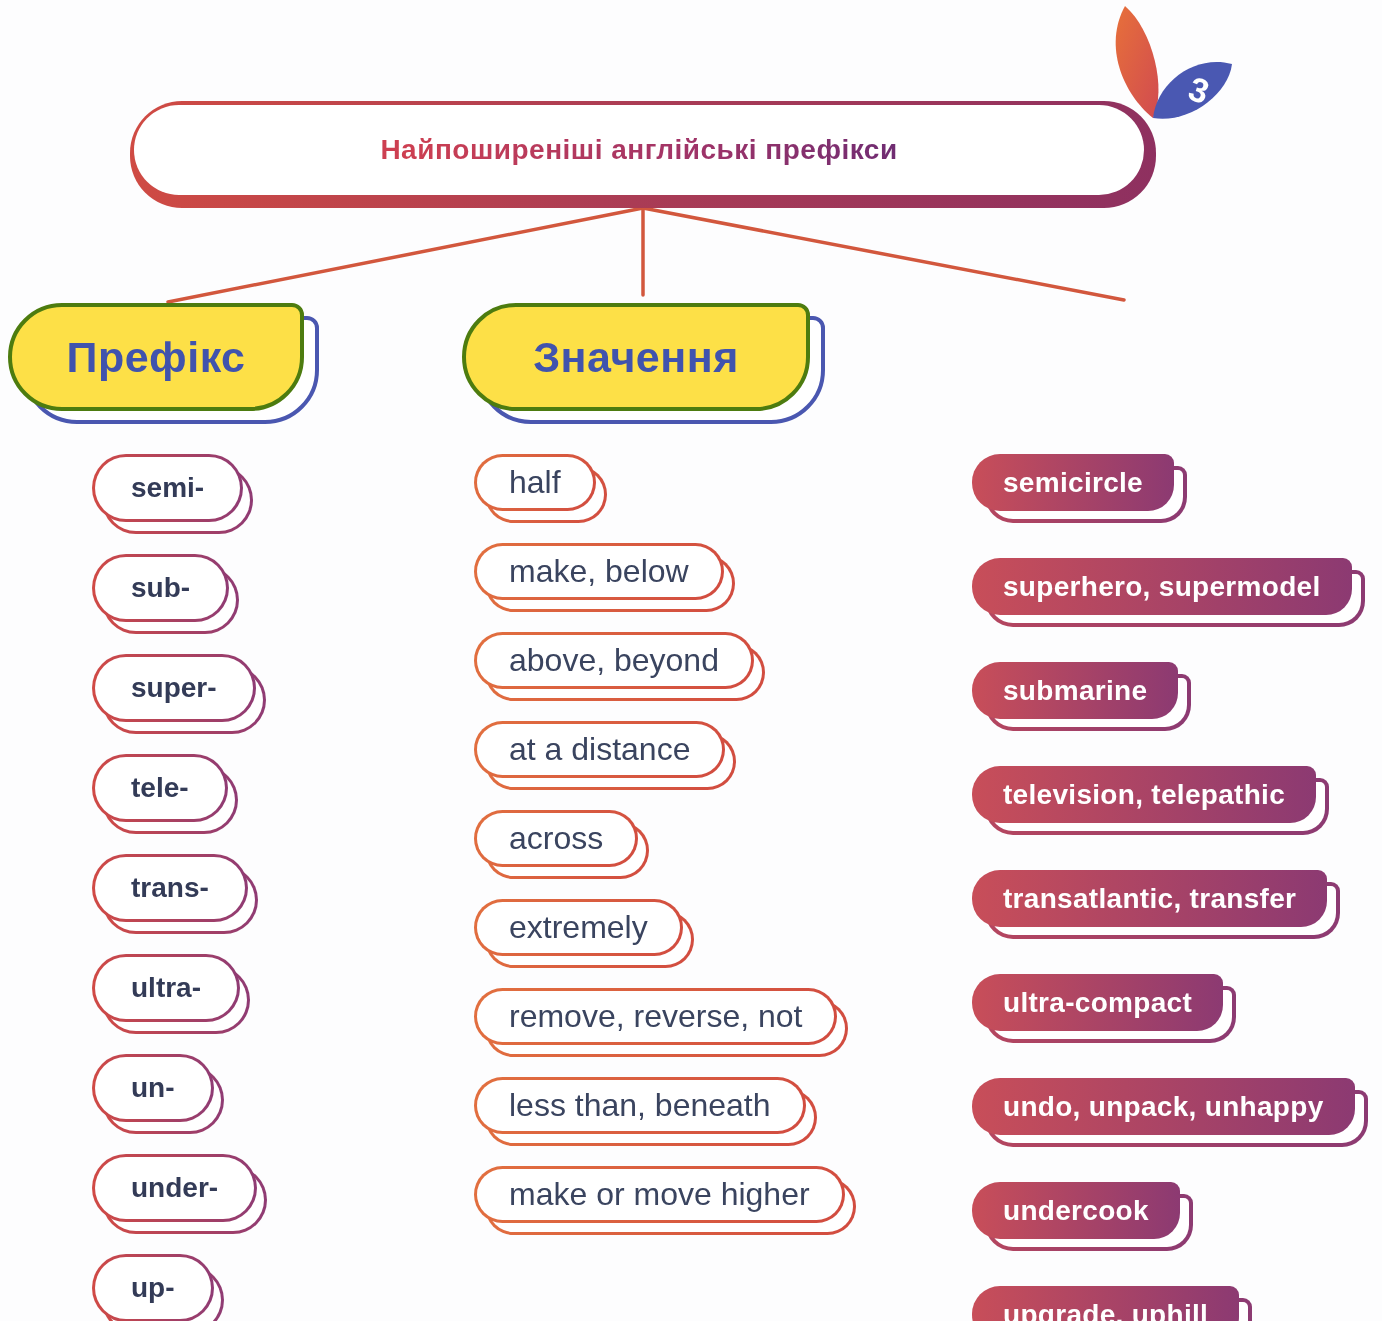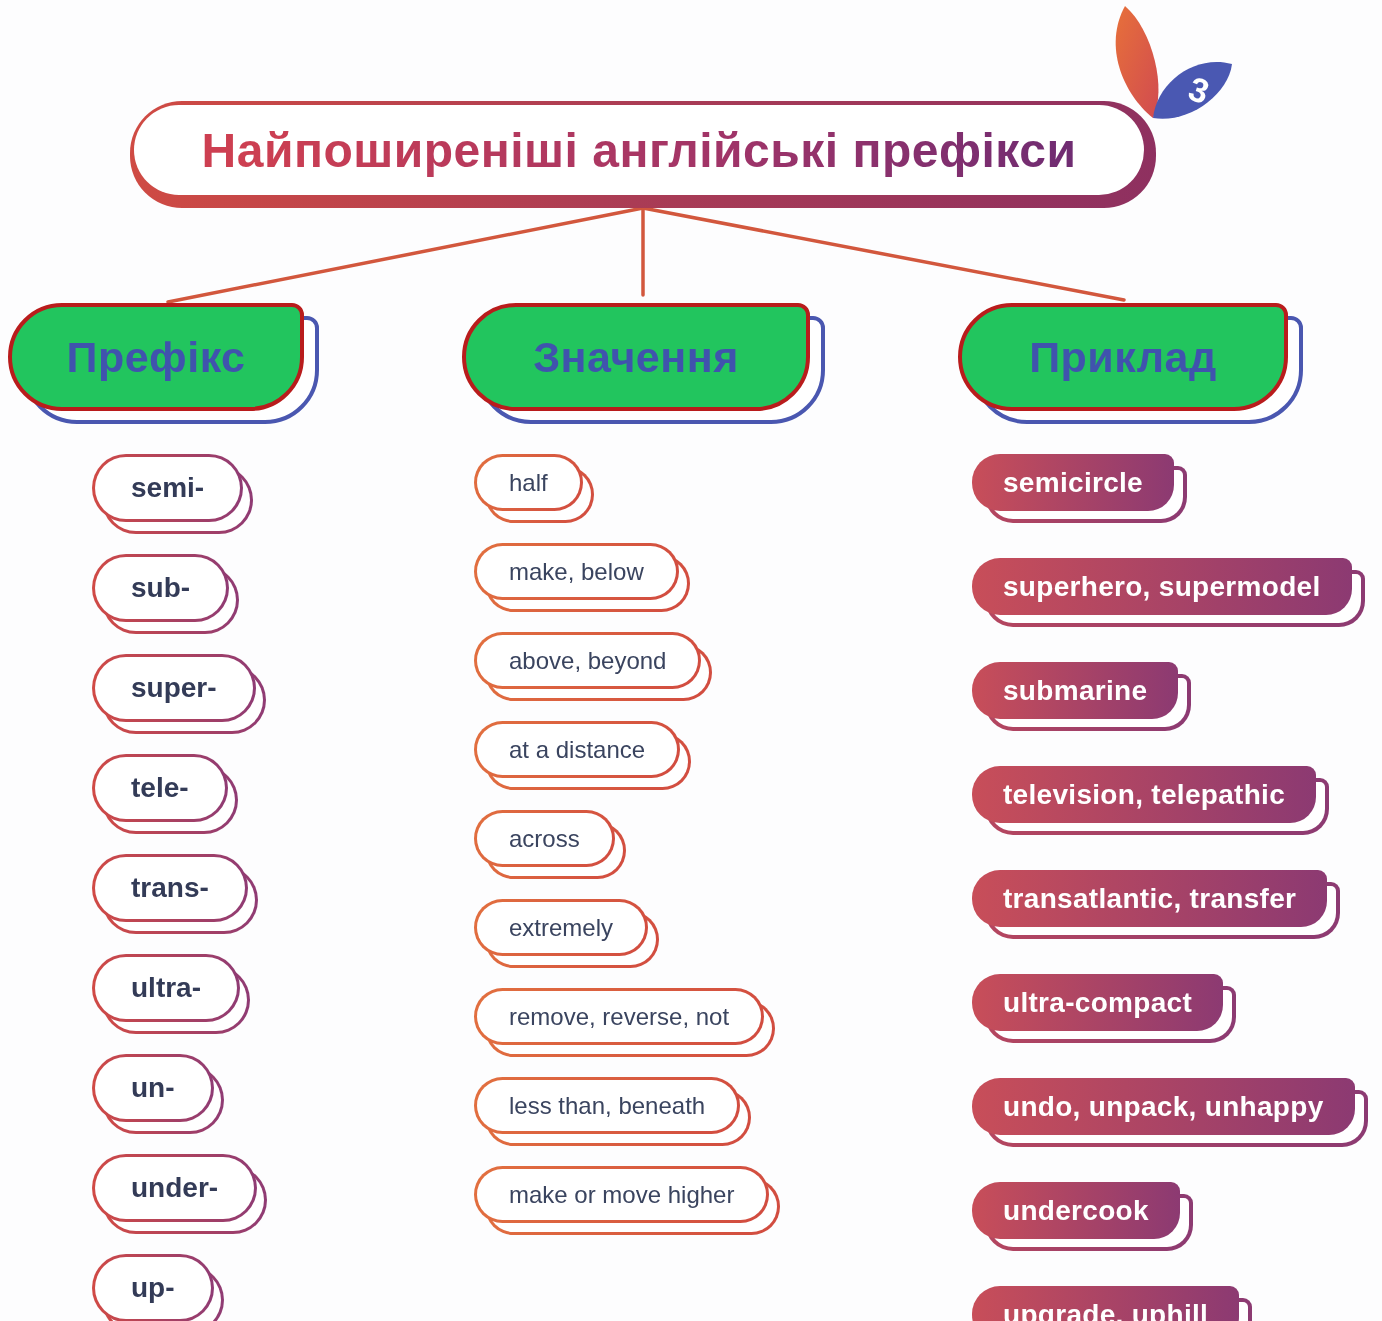--- a/index.html
+++ b/index.html
@@ -24,34 +24,34 @@
     width: 1026px; height: 107px;
     border-radius: 52px;
     background: linear-gradient(100deg, #d04b43 0%, #aa3c55 50%, #8e3060 100%);
     padding: 4px 12px 13px 4px;
   }
   .title-inner {
     height: 100%; background: #fff; border-radius: 48px;
     display: flex; align-items: center; justify-content: center;
   }
   .title-text {
-    font-size: 48px; font-weight: 700; letter-spacing: 0.5px;
+    font-size: 28px; font-weight: 700; letter-spacing: 0.5px;
     background: linear-gradient(90deg, #cd3f51 5%, #a03468 60%, #6f2c72 100%);
     -webkit-background-clip: text; background-clip: text; color: transparent;
     white-space: nowrap;
   }
 
   
   .leaf-svg { position: absolute; left: 1085px; top: -2px; }
 
   
   .hdr {
     position: absolute; top: 303px; height: 108px;
-    background: #22c55e;
-    border: 4px solid #b91c1c;
+    background: #fde047;
+    border: 4px solid #4d7c0f;
     border-radius: 54px 12px 54px 54px;
     display: flex; align-items: center; justify-content: center;
     color: #4053ad; font-size: 43px; font-weight: 700; letter-spacing: 0.5px;
   }
   .hdr::before {
     content: ""; position: absolute; inset: -4px;
     border: 4px solid #4a57b0; border-radius: 54px 12px 54px 54px;
     background: #fff; transform: translate(15px, 13px); z-index: -1;
   }
   #hdr-prefix  { left: 8px;   width: 296px; }
@@ -84,21 +84,21 @@
     transform: translate(10px, 12px); z-index: -1;
   }
 
   
   .p2 {
     position: relative; height: 57px; border-radius: 999px;
     border: 3px solid transparent;
     background: linear-gradient(#fff,#fff) padding-box,
                 linear-gradient(115deg, #e2703f, #d14b40) border-box;
     display: flex; align-items: center; padding: 0 32px;
-    font-size: 24px; font-weight: 400; color: #3a445f; white-space: nowrap;
+    font-size: 32px; font-weight: 400; color: #3a445f; white-space: nowrap;
   }
   .p2::before {
     content: ""; position: absolute; inset: -3px; border-radius: 999px;
     border: 3px solid transparent;
     background: linear-gradient(#fff,#fff) padding-box,
                 linear-gradient(115deg, #e2703f, #d14b40) border-box;
     transform: translate(11px, 12px); z-index: -1;
   }
 
   
@@ -143,21 +143,20 @@
         <stop offset="1" stop-color="#d14b50"></stop>
       </linearGradient>
     </defs>
     <path d="M68 120 C 38 96, 18 48, 40 8 C 68 32, 82 92, 68 120 Z" fill="url(#og)"></path>
     <path d="M68 120 C 72 84, 110 56, 147 66 C 143 98, 102 126, 68 120 Z" fill="#4a58b2"></path>
     <text x="104" y="101" transform="rotate(18 104 92)" font-family="Liberation Sans, sans-serif" font-size="34" font-weight="700" fill="#ffffff">3</text>
   </svg>
 
   <div class="hdr" id="hdr-prefix">Префікс</div>
   <div class="hdr" id="hdr-meaning">Значення</div>
-  <div class="hdr" id="hdr-example">Приклад</div>
 
   <div class="col" id="col1">
     <div class="p1">semi-</div>
     <div class="p1">sub-</div>
     <div class="p1">super-</div>
     <div class="p1">tele-</div>
     <div class="p1">trans-</div>
     <div class="p1">ultra-</div>
     <div class="p1">un-</div>
     <div class="p1">under-</div>

